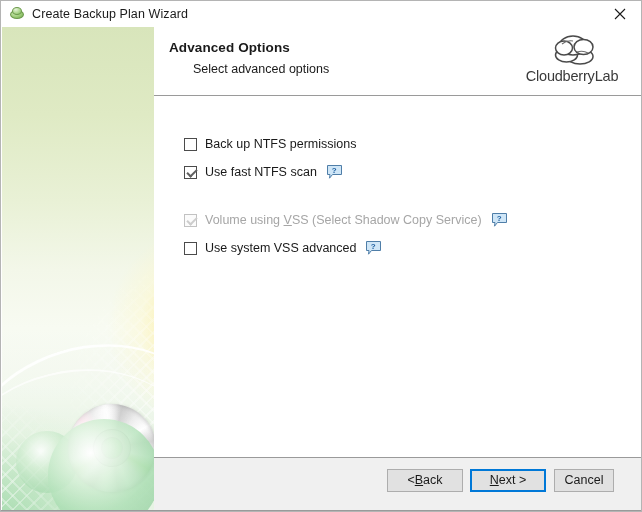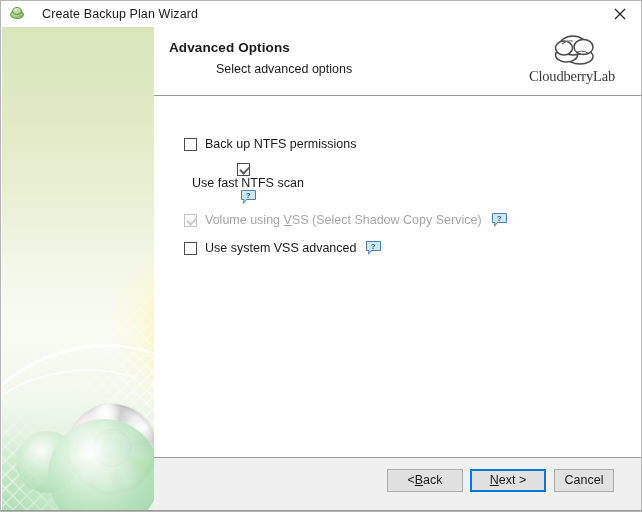--- a/index.html
+++ b/index.html
@@ -54,21 +54,21 @@
   .title-icon .cloud-b {
     position: absolute;
     left: 3px; top: 1px;
     width: 10px; height: 8px;
     border-radius: 50%;
     background: radial-gradient(ellipse at 35% 25%, #e6f3d8 0%, #a9d489 60%, #7cb257 100%);
     border: 1px solid #6d9a4d;
     box-sizing: border-box;
   }
   .title-text {
-    margin-left: 17px;
+    margin-left: 7px;
     font-size: 12.5px;
     color: #1b1b1b;
     white-space: nowrap;
     letter-spacing: 0.1px;
   }
   .title-spacer { flex: 1 1 auto; }
   .close-btn {
     width: 46px; height: 25px;
     display: flex;
     align-items: center;
@@ -275,41 +275,39 @@
     font-size: 13.5px;
     font-weight: bold;
     color: #1a1a1a;
     letter-spacing: 0.1px;
   }
   .hdr-sub {
     position: absolute;
     left: 39px; top: 35px;
     font-size: 12.5px;
     color: #1a1a1a;
-    margin-left: 23px;
   }
   .logo {
     position: absolute;
     right: 10px; top: 5px;
     width: 120px; height: 62px;
   }
   .logo-cloud {
     position: absolute;
     left: 38px; top: 0px;
     width: 48px; height: 34px;
   }
   .logo-text {
     position: absolute;
     left: 0; top: 36px;
     width: 120px;
     text-align: center;
     font-size: 14.5px;
     color: #3a3a3a;
     letter-spacing: -0.2px;
-    font-family: Liberation Serif, serif;
   }
 
   .sep {
     position: absolute;
     left: 0;
     width: 488px;
     height: 1px;
     background: #9a9a9a;
   }
   .sep-top { top: 68px; }
@@ -479,21 +477,21 @@
 
     <div class="sep sep-top"></div>
 
     <div class="body">
 
       <div class="opt-row" style="top:39px;">
         <span class="cb"></span>
         <span class="opt-label">Back up NTFS permissions</span>
       </div>
 
-      <div class="opt-row" style="top:67px;flex-direction:column;">
+      <div class="opt-row" style="top:67px;">
         <span class="cb checked"></span>
         <span class="opt-label">Use fast NTFS scan</span>
         <span class="help">
           <svg width="15" height="14" viewBox="0 0 15 14">
             <path d="M0.5 0.5 H14.5 V9.5 H5.5 L2.5 13.2 L3.0 9.5 H0.5 Z" fill="#cfe6f7" stroke="#4f7ea8" stroke-width="1"></path>
             <text x="7.2" y="7.6" font-family="Liberation Sans, sans-serif" font-size="8" font-weight="bold" fill="#1f5fa0" text-anchor="middle">?</text>
           </svg>
         </span>
       </div>
 

